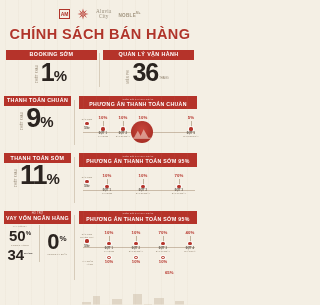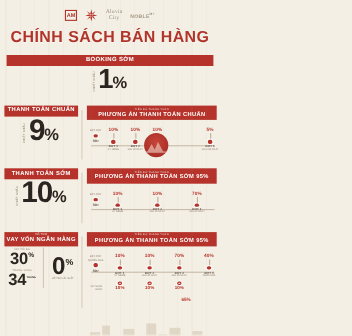--- a/index.html
+++ b/index.html
@@ -302,20 +302,30 @@
     <div class="stat-card">
       <div class="badge">
         <span>BOOKING SỚM</span>
       </div>
       <div class="stat-body">
         <div class="side-label">CHIẾT KHẤU</div>
         <div class="big-num"><span>1</span><span class="pct">%</span></div>
       </div>
     </div>
 
+    <div class="stat-card">
+      <div class="badge">
+        <span>QUẢN LÝ VẬN HÀNH</span>
+      </div>
+      <div class="stat-body">
+        <div class="side-label">MIỄN PHÍ</div>
+        <div class="big-num">36</div>
+        <div class="unit-label">THÁNG</div>
+      </div>
+    </div>
 
   </div>
 
   <div class="band">
     <div class="band-left">
       <div class="badge">THANH TOÁN CHUẨN</div>
       <div class="band-pct">
         <div class="side-label">CHIẾT KHẤU</div>
         <div class="big-num"><span>9</span><span class="pct">%</span></div>
       </div>
@@ -383,21 +393,21 @@
 
       </div>
     </div>
   </div>
 
   <div class="band">
     <div class="band-left">
       <div class="badge">THANH TOÁN SỚM</div>
       <div class="band-pct">
         <div class="side-label">CHIẾT KHẤU</div>
-        <div class="big-num"><span>10</span><span class="pct">%</span></div>
+        <div class="big-num"><span>11</span><span class="pct">%</span></div>
       </div>
     </div>
     <div class="band-right">
       <div class="sec-head">
         <span class="eyebrow">TIẾN ĐỘ THANH TOÁN</span>
         <span class="sec-title">PHƯƠNG ÁN THANH TOÁN SỚM 95%</span>
       </div>
       <div class="timeline">
         <div class="tl-axis"></div>
         <div class="tl-start">
@@ -434,21 +444,21 @@
   <div class="band">
     <div class="band-left">
       <div class="badge">
         <span class="badge-sub" style="display:block;margin:0 0 .5px">HỖ TRỢ</span>
         <span>VAY VỐN NGÂN HÀNG</span>
       </div>
       <div class="bank-left">
         <div style="flex:1">
           <div class="bank-col">
             <div class="bank-cap">VAY TỐI ĐA</div>
-            <div class="bank-num"><span>30</span><sup>%</sup></div>
+            <div class="bank-num"><span>50</span><sup>%</sup></div>
           </div>
           <div class="bank-col" style="margin-top:1px">
             <div class="bank-cap">TRONG VÒNG</div>
             <div class="bank-num"><span>34</span><sup style="font-size:2.4px">THÁNG</sup></div>
           </div>
         </div>
         <div class="bank-divider"></div>
         <div class="bank-big">
           <div class="v"><span>0</span><sup>%</sup></div>
           <div class="c">HỖ TRỢ LÃI SUẤT</div>

